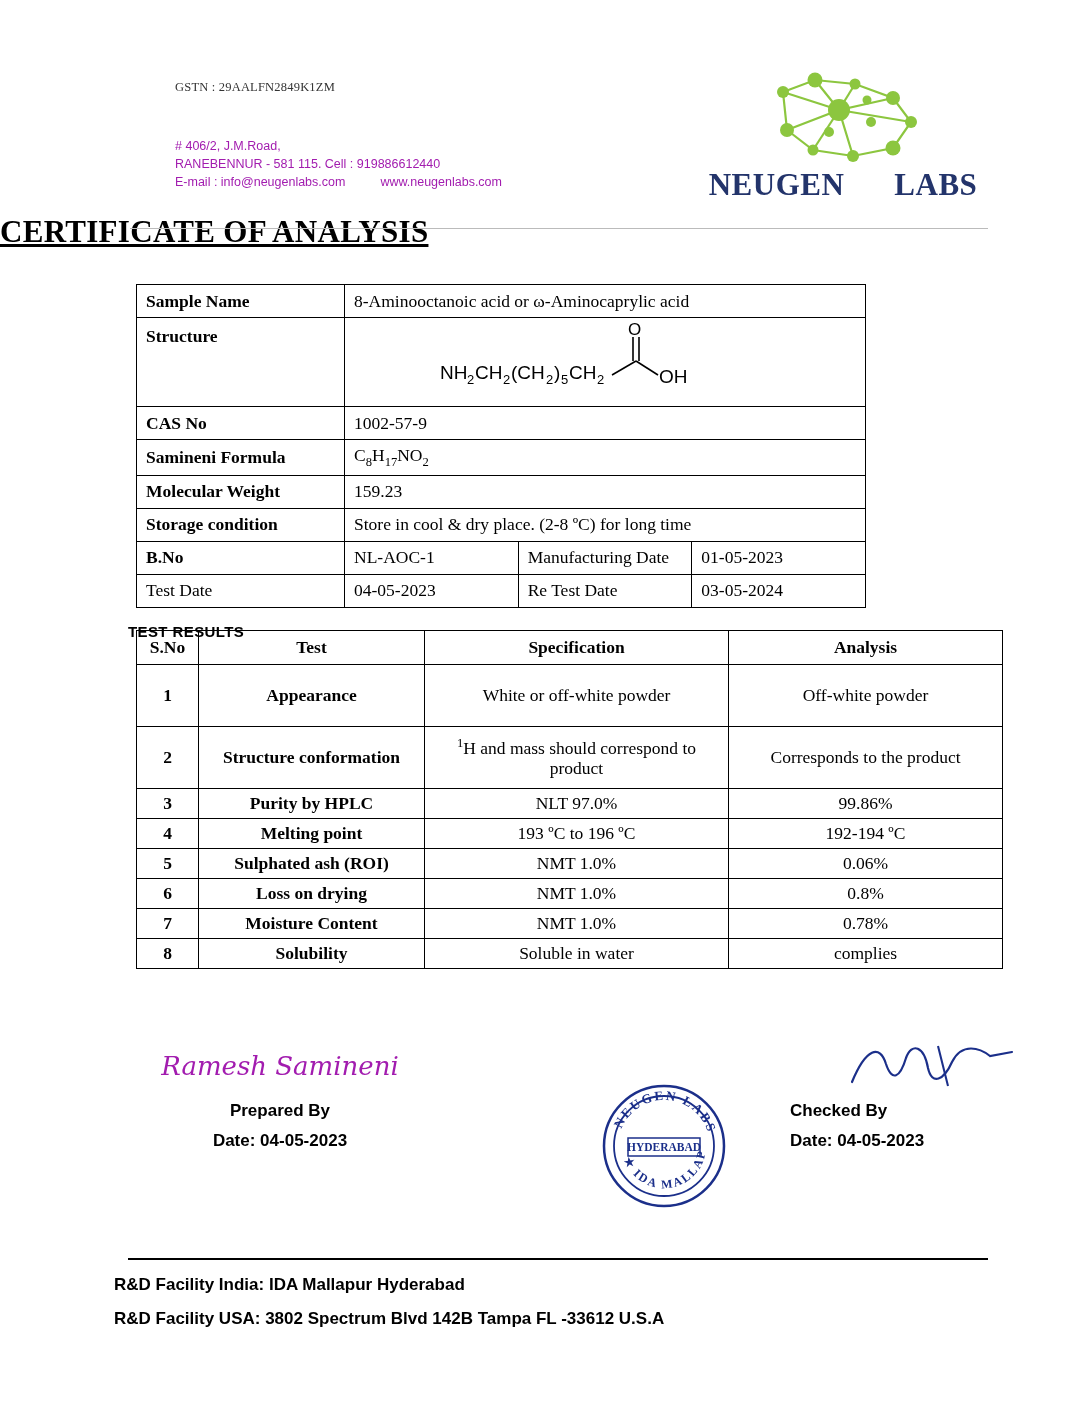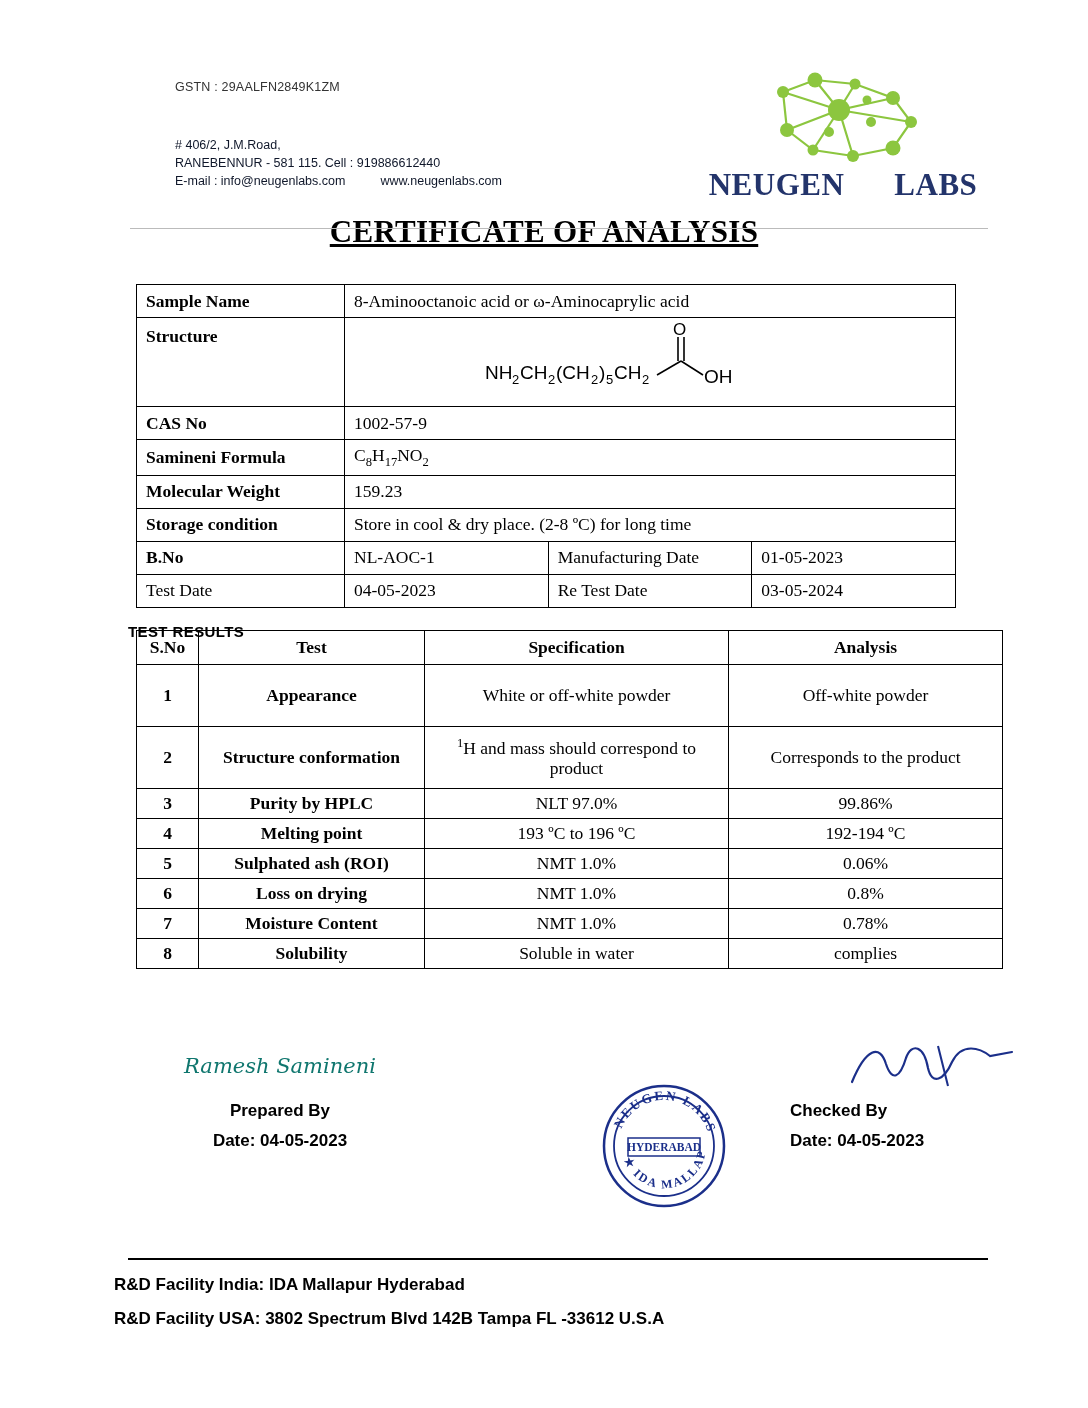--- a/index.html
+++ b/index.html
@@ -19,30 +19,30 @@
     padding: 0;
   }
 
   
   .header {
     position: relative;
     padding: 80px 60px 0 175px;
     height: 200px;
   }
   .gstn {
-    font-family: Liberation Sans, sans-serif;
+    font-family: Liberation Serif, serif;
     font-size: 12.5px;
     color: #333;
     letter-spacing: 0.2px;
   }
   .addr {
     margin-top: 42px;
     font-family: "Liberation Sans", sans-serif;
     font-size: 12.5px;
-    color: #0f172a;
+    color: #a21caf;
     line-height: 1.45;
   }
   .addr .mailrow span { display: inline-block; }
   .addr .mail-gap { display: inline-block; width: 28px; }
 
   
   .logo {
     position: absolute;
     right: 120px;
     top: 70px;
@@ -83,37 +83,37 @@
     position: absolute;
     left: 130px;
     right: 100px;
     top: 228px;
     border-top: 1px solid #bbb;
   }
 
   
   .title-wrap {
     margin: 14px 0 0 0;
-    text-align: center;
+    text-align: left;
   }
   .coa-title {
     display: inline-block;
     font-size: 31px;
     font-weight: bold;
     text-decoration: underline;
     letter-spacing: 0.3px;
   }
 
   
   table { border-collapse: collapse; }
   .info-table {
     position: absolute;
     left: 136px;
     top: 284px;
-    width: 820px;
+    width: 730px;
     table-layout: fixed;
   }
   .info-table td {
     border: 1px solid #000;
     padding: 5px 9px;
     font-size: 17.5px;
     vertical-align: middle;
     height: 33px;
   }
   .info-table td.lbl { font-weight: bold; width: 208px; }
@@ -170,24 +170,24 @@
   }
   .sig-right {
     position: absolute;
     left: 790px;
     top: 1035px;
     width: 280px;
     text-align: left;
   }
   .sig-mark {
     height: 62px;
-    color: #0f766e;
+    color: #a21caf;
     font-family: "DejaVu Serif", serif;
     font-style: italic;
-    font-size: 21px;
+    font-size: 26px;
     display: flex;
     align-items: center;
     justify-content: center;
   }
   .sig-label {
     font-family: "Liberation Sans", sans-serif;
     font-weight: bold;
     font-size: 17px;
     margin-top: 4px;
   }

